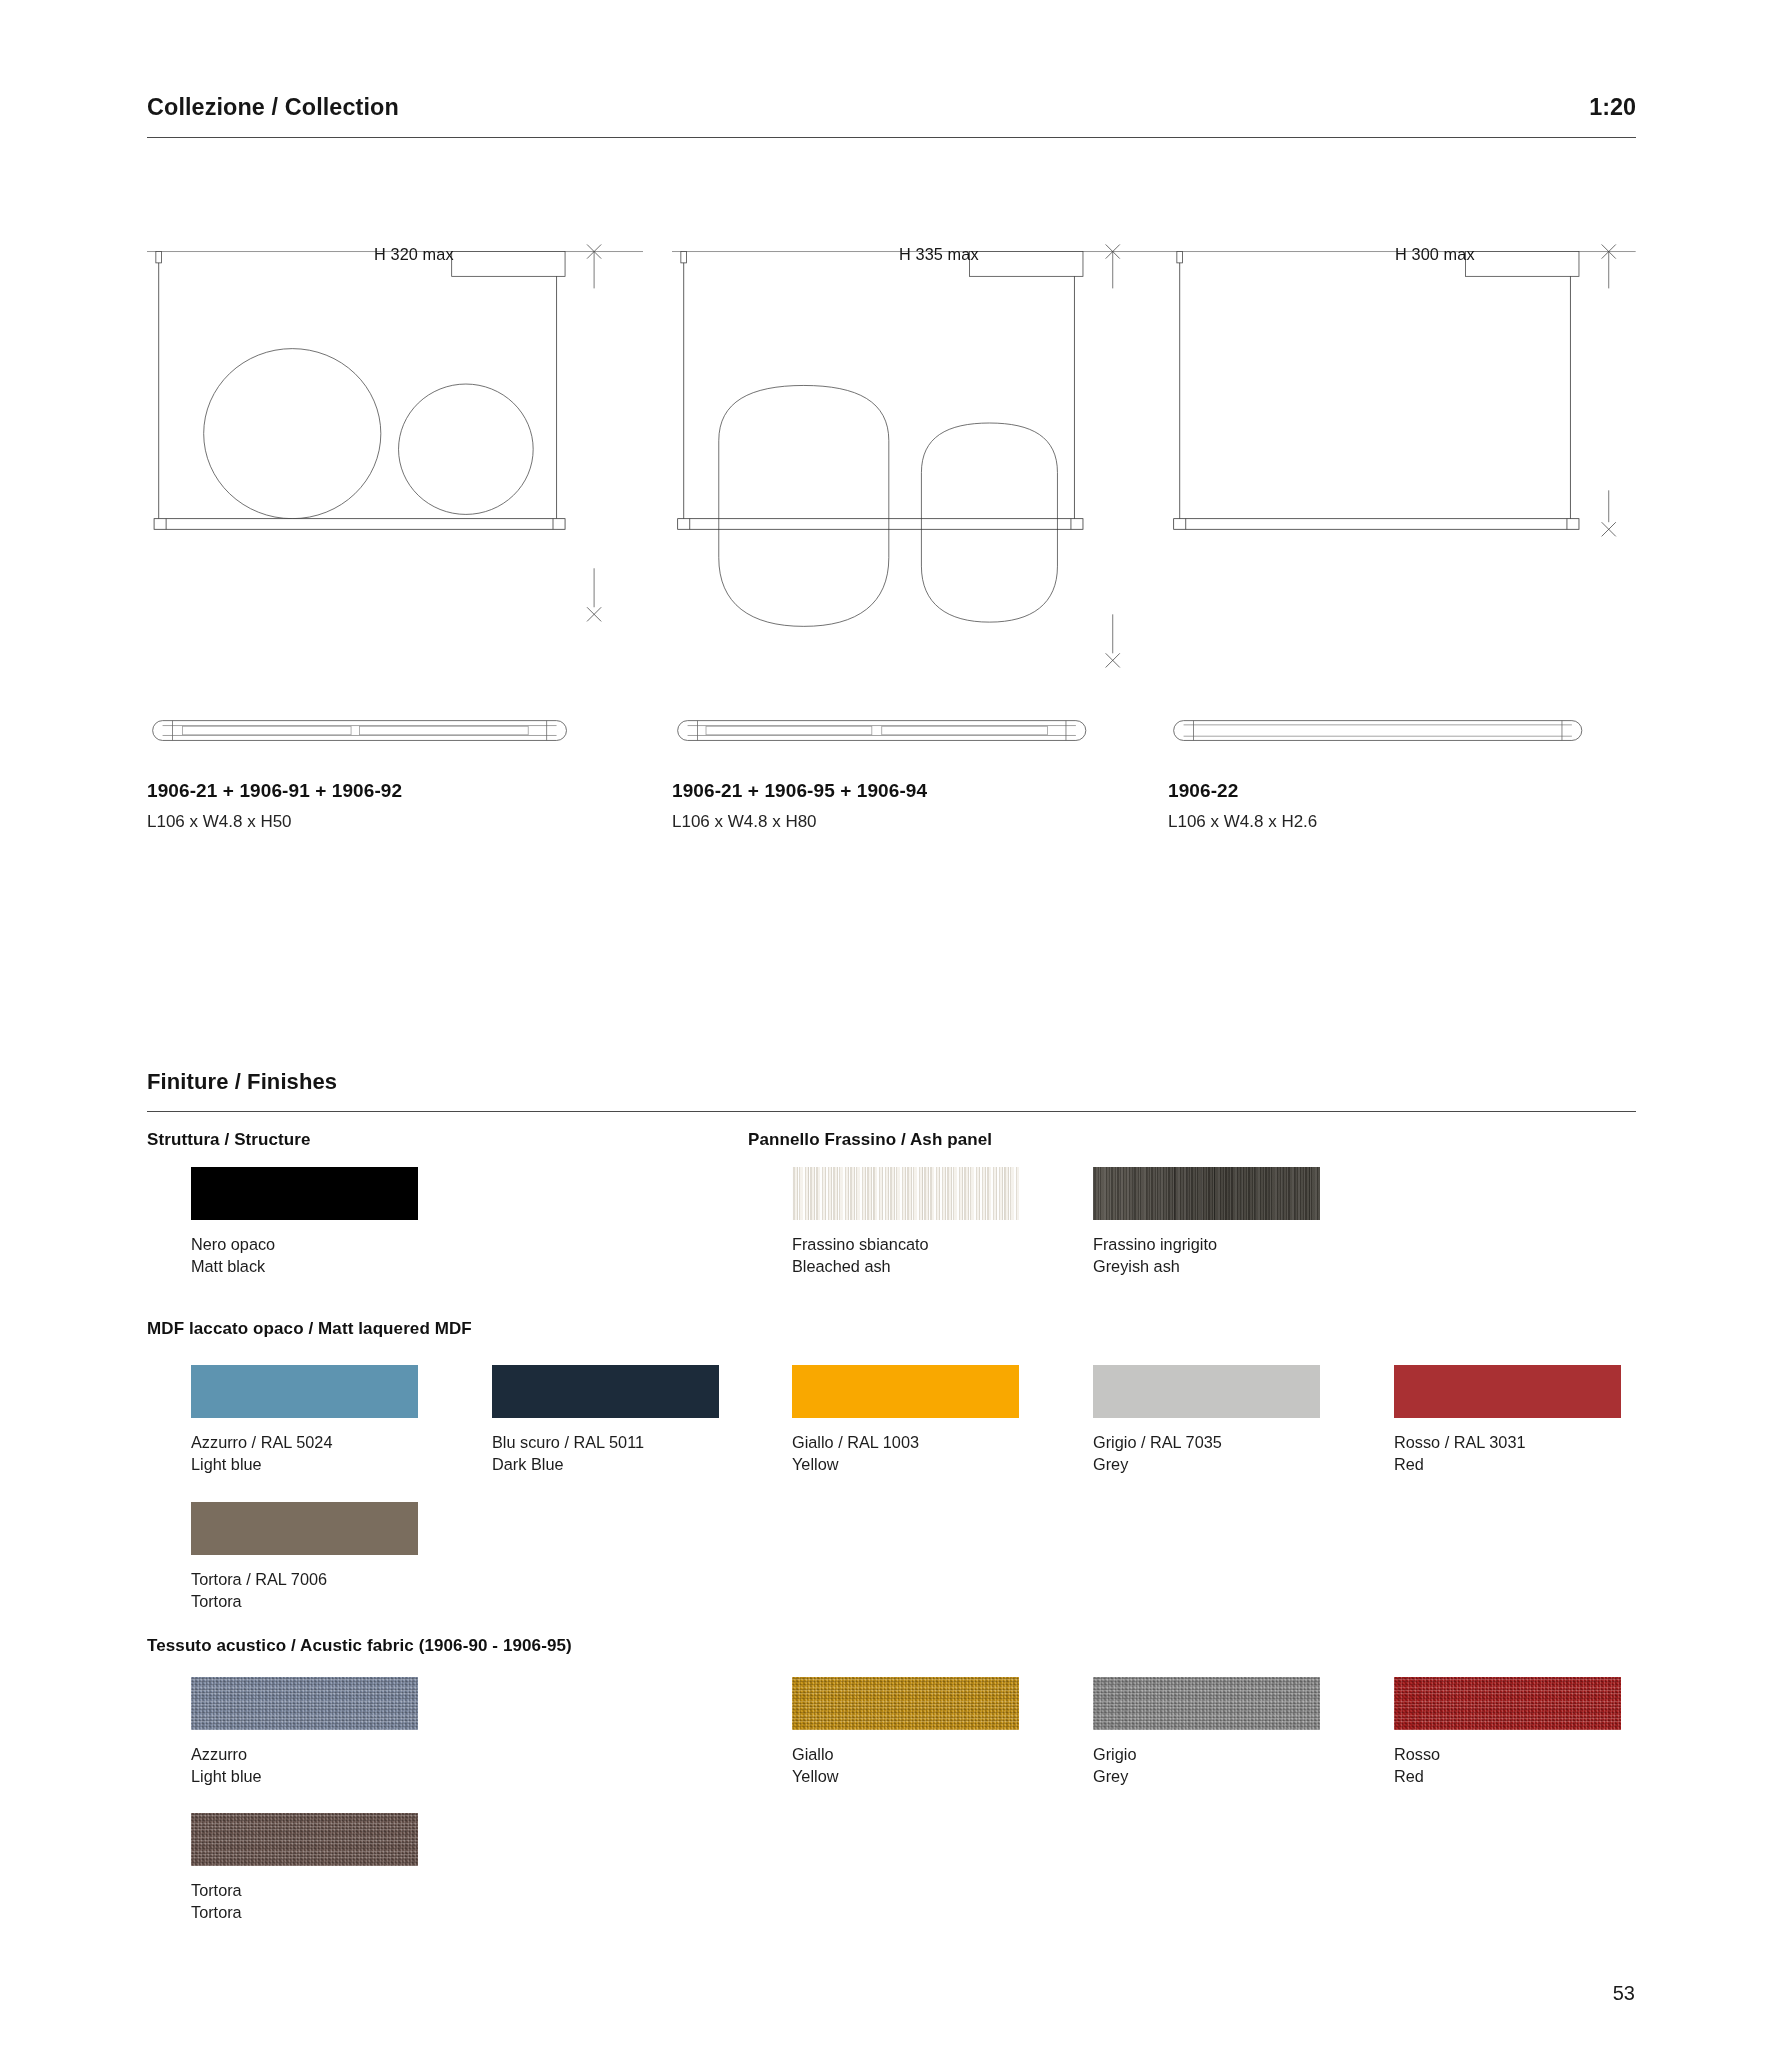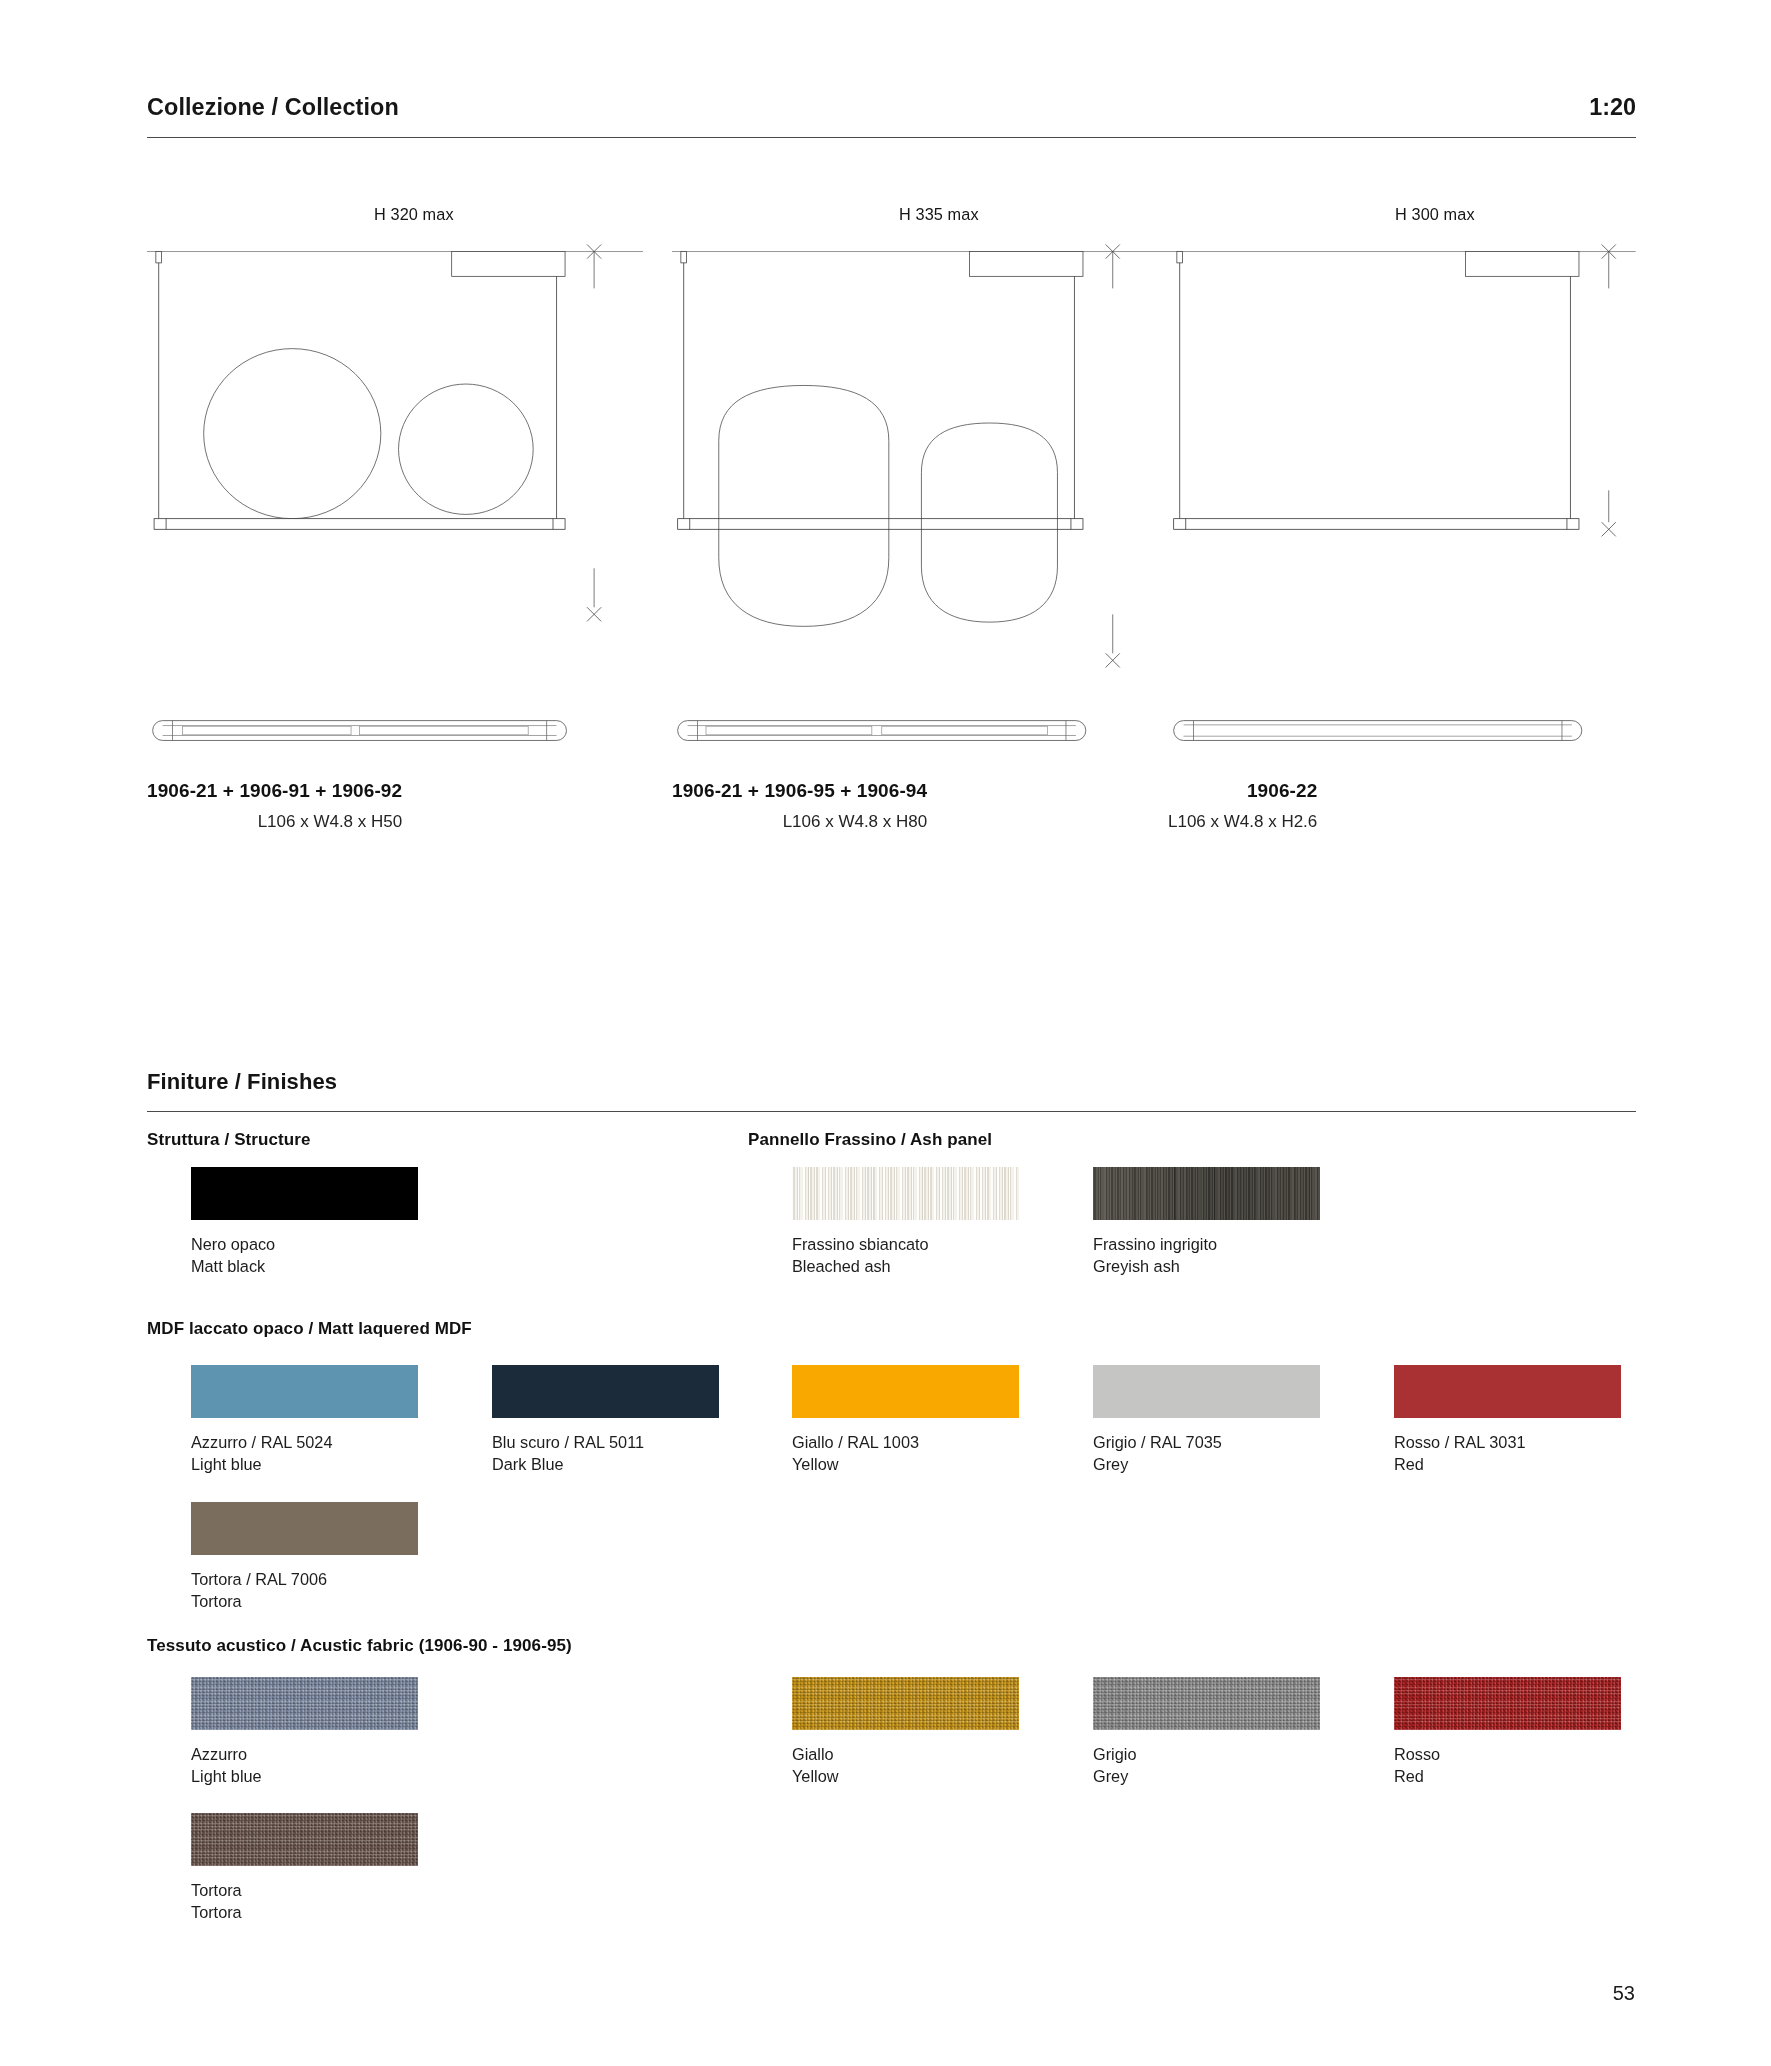--- a/index.html
+++ b/index.html
@@ -72,34 +72,34 @@
   .draw-col.c2 { left: 525px; }
   .draw-col.c3 { left: 1021px; }
   .draw-col svg { display: block; }
 
   .hlabel {
     position: absolute;
     font-size: 16.3px;
     color: #161616;
     white-space: nowrap;
     letter-spacing: 0.1px;
+    margin-top: 40px;
   }
 
   
   .captions {
     position: absolute;
     left: 147px;
     top: 780px;
     width: 1489px;
     height: 78px;
   }
   .caption {
     position: absolute;
     top: 0;
-    text-align: right;
   }
   .caption.p1 { left: 0; }
   .caption.p2 { left: 525px; }
   .caption.p3 { left: 1021px; }
   .cap-code {
     font-size: 19px;
     font-weight: bold;
     color: #111;
     letter-spacing: 0.1px;
     white-space: nowrap;

